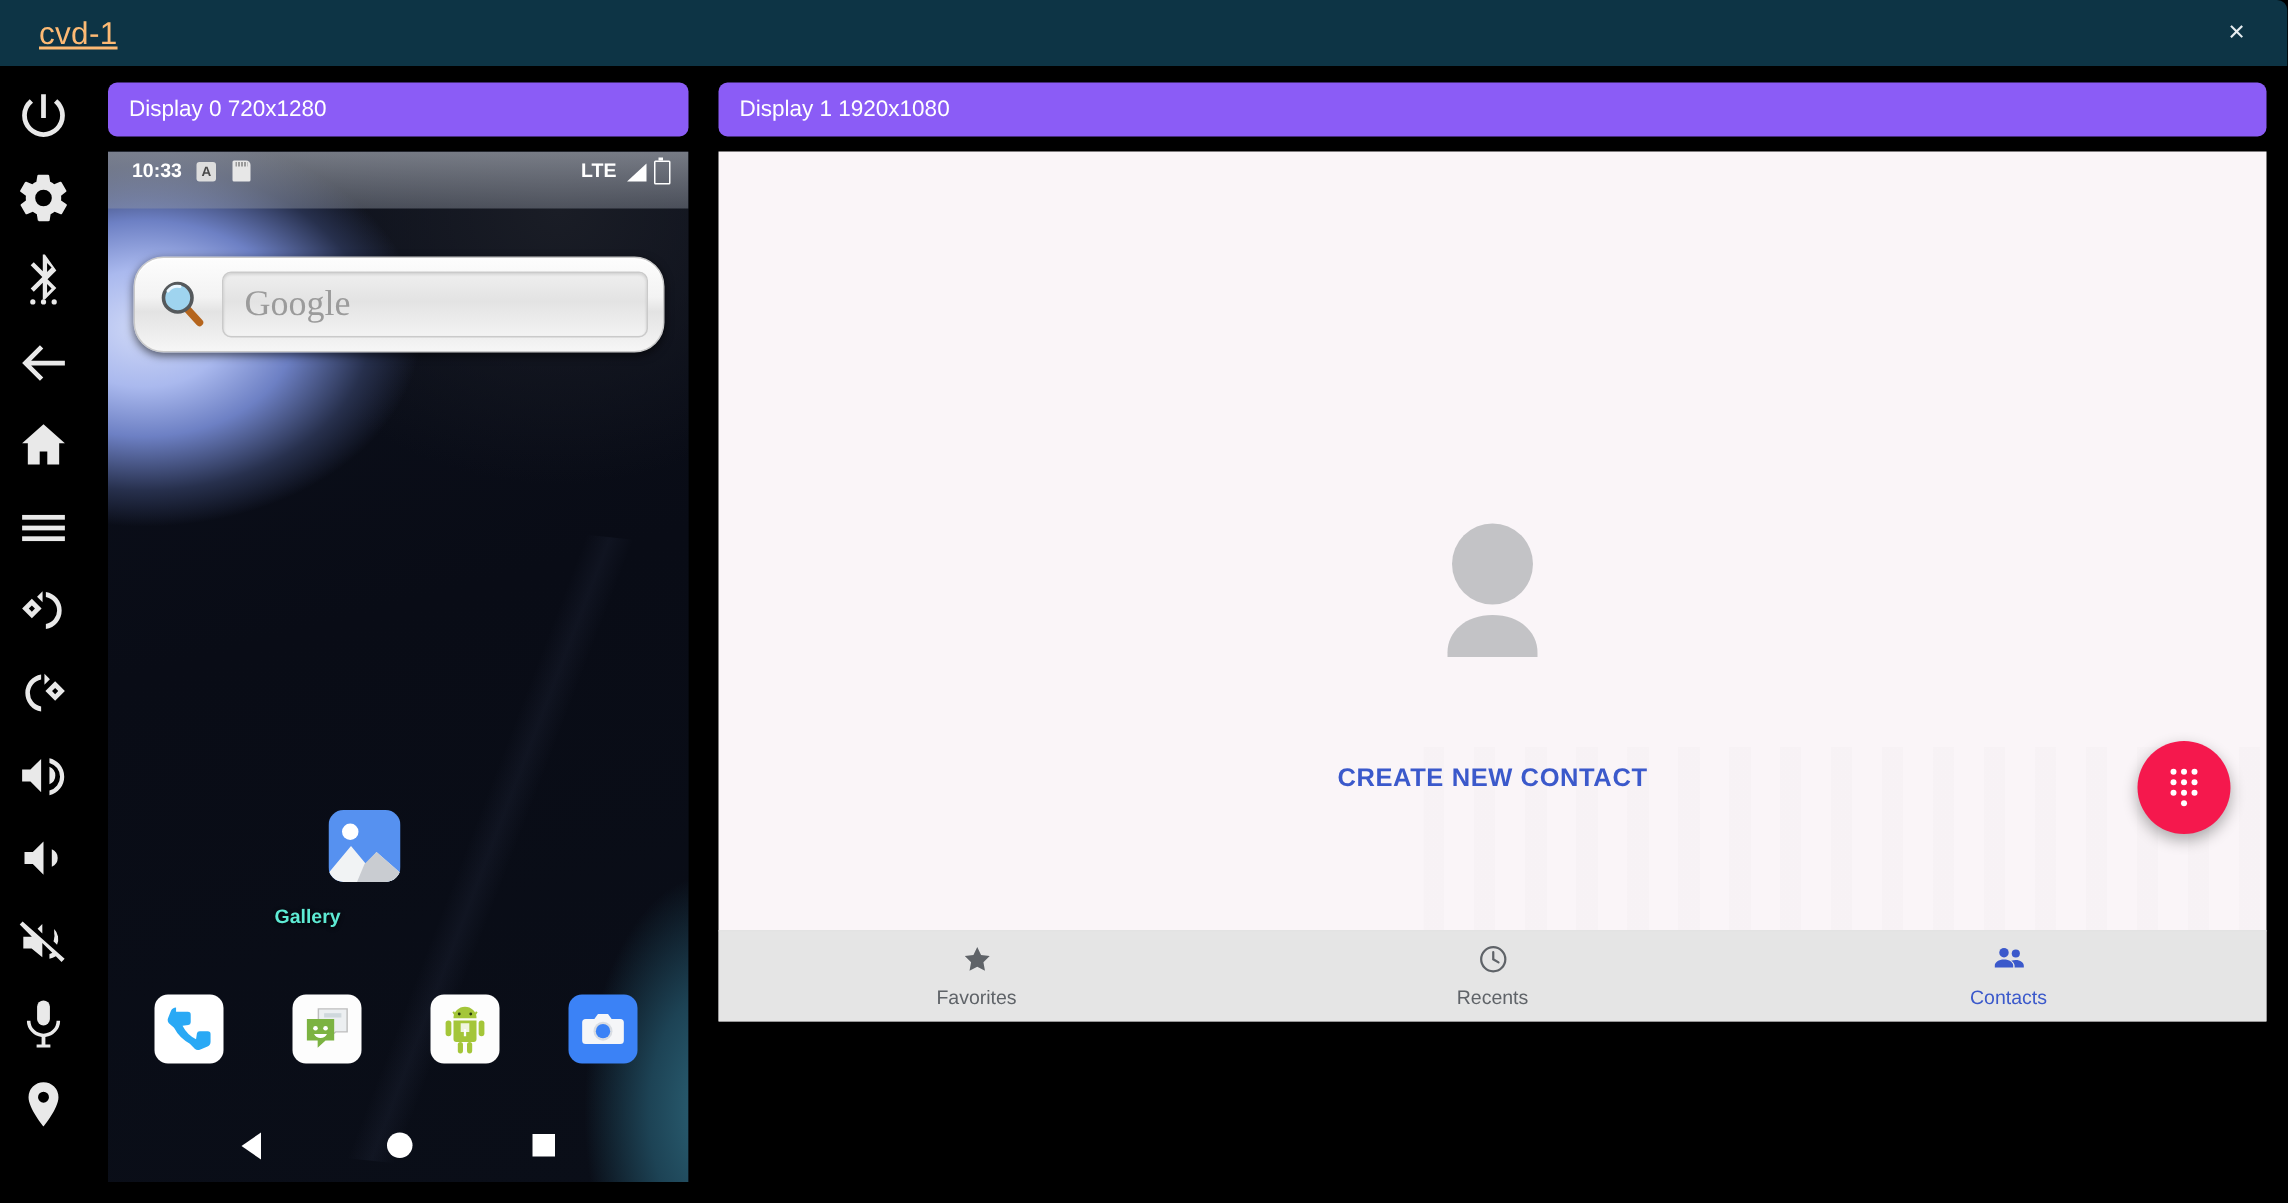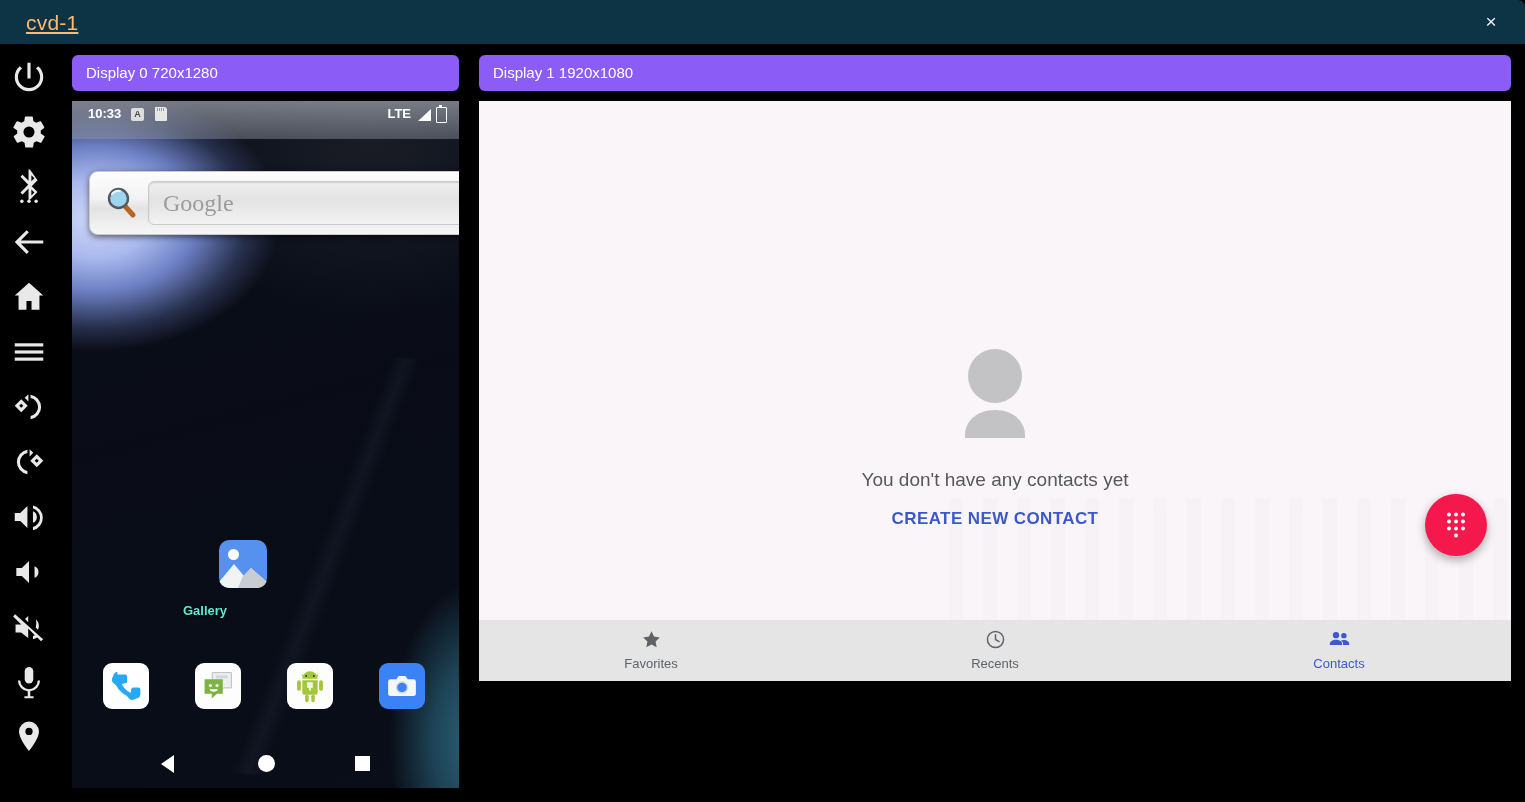--- a/index.html
+++ b/index.html
@@ -47,23 +47,23 @@
         color:#4a4a4a;font-size:9px;font-weight:bold;text-align:center;line-height:13px;}
   .sb-sd{position:absolute;left:83px;top:6px;width:12px;height:14px;background:#e7e7e7;border-radius:1px 3px 1px 1px;}
   .sb-sd:after{content:"";position:absolute;left:2px;top:1px;width:8px;height:3px;
                background:repeating-linear-gradient(90deg,#9a9a9a 0 1px,transparent 1px 2px);}
   .sb-lte{position:absolute;right:48px;top:5px;color:#fff;font-size:13px;font-weight:bold;}
   .sb-sig{position:absolute;right:28px;top:8px;width:0;height:0;
           border-left:13px solid transparent;border-bottom:12px solid #fff;}
   .sb-bat{position:absolute;right:12px;top:6px;width:9px;height:14px;border:1.5px solid #fff;border-radius:1px;}
   .sb-bat:before{content:"";position:absolute;left:2px;top:-3px;width:3px;height:2px;background:#fff;}
 
-  .gwidget{position:absolute;left:17px;top:70px;width:352px;height:62px;border-radius:9px;
+  .gwidget{position:absolute;left:17px;top:70px;width:352px;height:62px;border-radius:20px;
            background:linear-gradient(180deg,#fdfdfd 0%,#f3f3f3 42%,#e3e3e3 58%,#f6f6f6 100%);
-           box-shadow:0 2px 6px rgba(0,0,0,.55),inset 0 1px 0 #fff;border:1px solid #c9c9c9;padding-left:41px;}
+           box-shadow:0 2px 6px rgba(0,0,0,.55),inset 0 1px 0 #fff;border:1px solid #c9c9c9;}
   .gw-inner{position:absolute;left:58px;top:9px;right:10px;bottom:9px;border-radius:6px;
             background:linear-gradient(180deg,#efefef 0%,#e3e3e3 45%,#f3f3f3 100%);
             border:1px solid #cacaca;box-shadow:inset 0 1px 2px rgba(0,0,0,.13);}
   .gw-text{position:absolute;left:14px;top:8px;color:#9b9b9b;font-size:24px;
            font-family:"Liberation Serif","DejaVu Serif",serif;}
   .gw-mag{position:absolute;left:14px;top:13px;width:36px;height:36px;}
 
   .appicon{position:absolute;width:48px;height:48px;border-radius:10px;}
   .applabel{position:absolute;color:#5eead4;font-size:13px;font-weight:bold;
             text-shadow:0 1px 3px rgba(0,0,0,.9);width:120px;}
@@ -295,21 +295,20 @@
 
   <div id="disp1">
 
 
     <div class="empty">
       <div class="bands"></div>
       <svg class="empty-av" width="86" height="90" viewBox="0 0 86 90">
         <circle cx="43" cy="28" r="27" fill="#c3c3c6"></circle>
         <path d="M43 62c18 0 30 11 30 25v3H13v-3c0-14 12-25 30-25z" fill="#c3c3c6"></path>
       </svg>
-      <div class="empty-txt">You don't have any contacts yet</div>
       <div class="empty-link">CREATE NEW CONTACT</div>
     </div>
 
     <div class="fab">
       <div class="fab-pad">
         <i></i>
           <i></i>
           <i></i>
         <i></i>
           <i></i>

